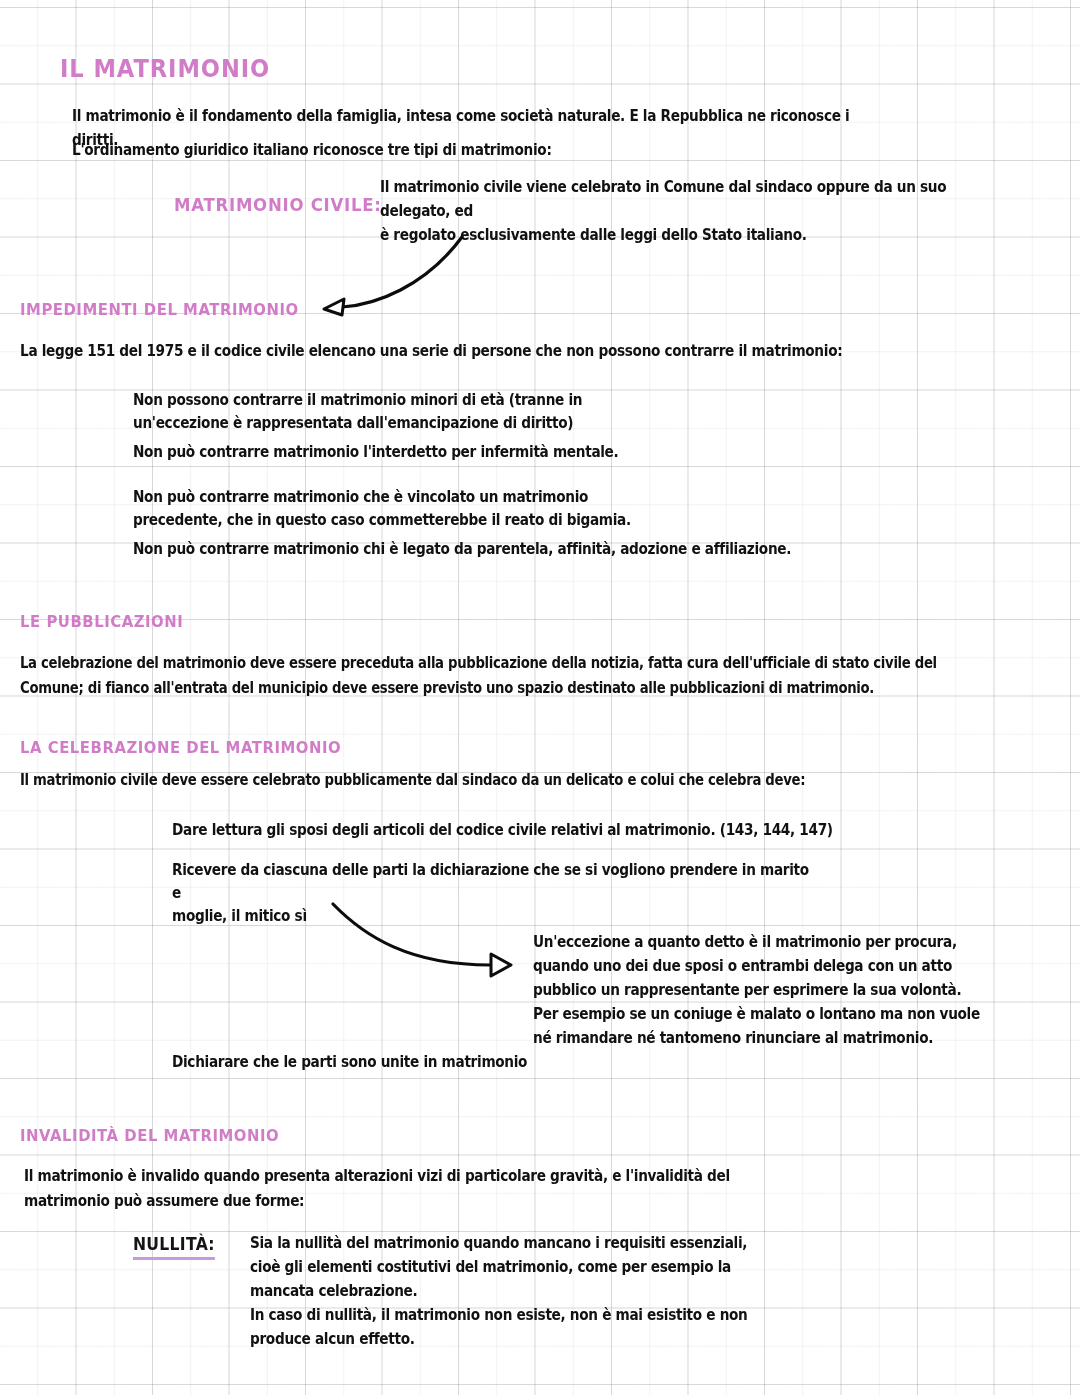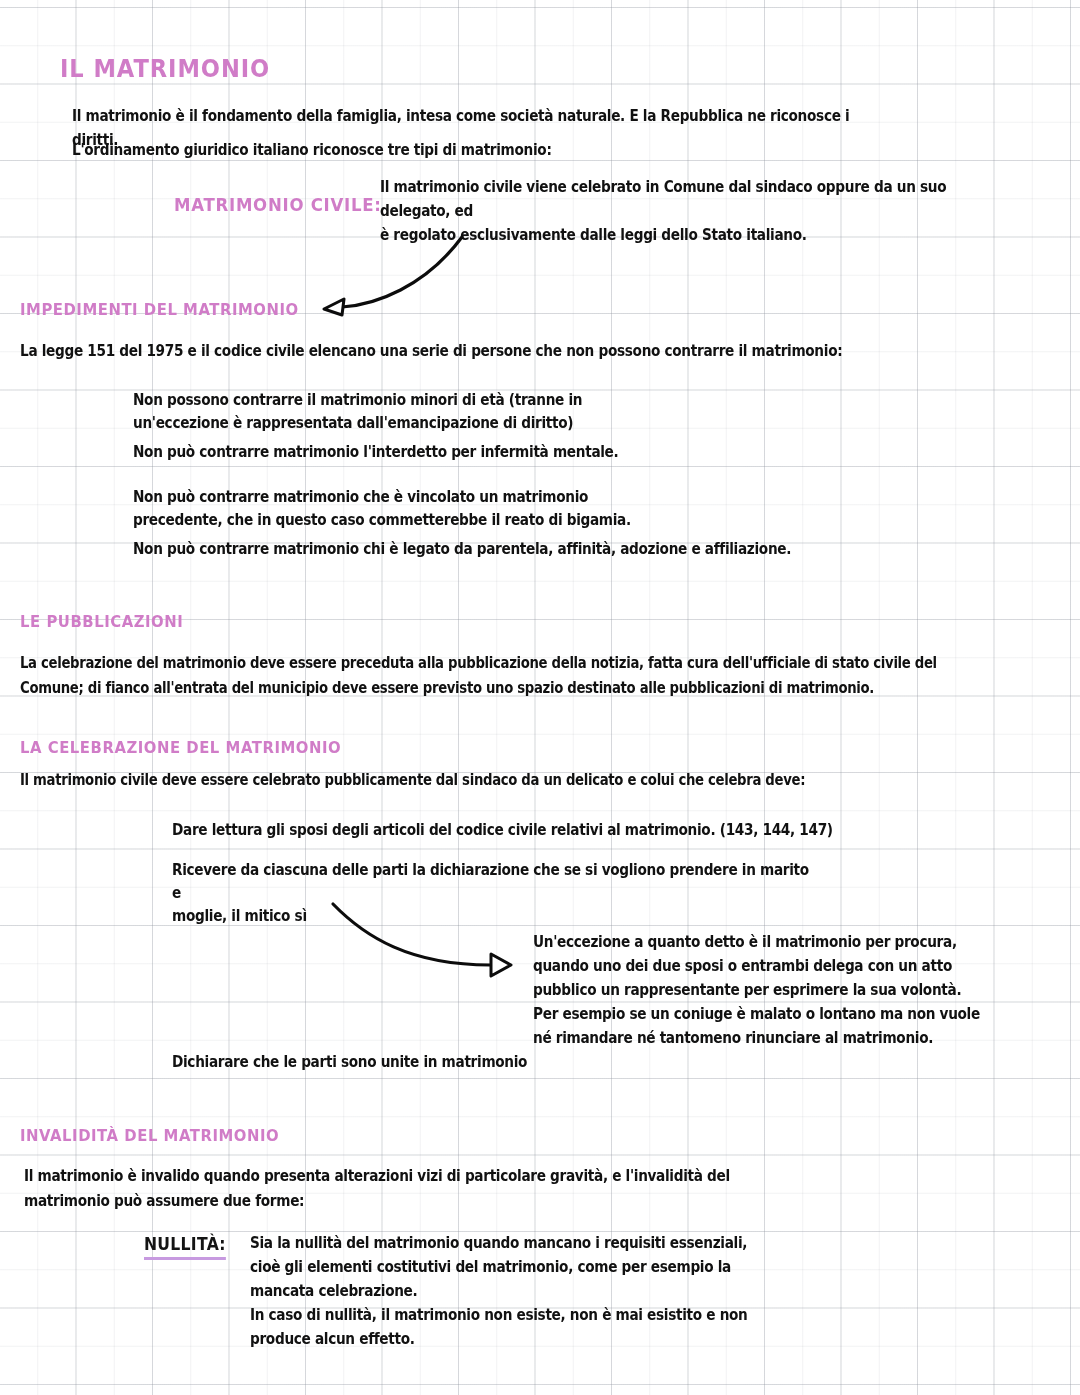--- a/index.html
+++ b/index.html
@@ -165,21 +165,21 @@
 Per esempio se un coniuge è malato o lontano ma non vuole
 né rimandare né tantomeno rinunciare al matrimonio.</div>
 
   <div class="abs hand body-txt-tight" style="left:172px; top:1050px; width:620px;">Dichiarare che le parti sono unite in matrimonio</div>
 
   <div class="abs heading-sec" style="left:20px; top:1126px;">INVALIDITÀ DEL MATRIMONIO</div>
 
   <div class="abs hand body-txt-tight" style="left:24px; top:1163px; width:800px; line-height:25px;">Il matrimonio è invalido quando presenta alterazioni vizi di particolare gravità, e l'invalidità del
 matrimonio può assumere due forme:</div>
 
-  <div class="abs" style="left:144px; top:1234px;">
+  <div class="abs" style="left:133px; top:1234px;">
     <span class="nullita-label">NULLITÀ:</span>
   </div>
 
   <div class="abs hand body-txt-tight" style="left:250px; top:1231px; width:560px; line-height:24px;">Sia la nullità del matrimonio quando mancano i requisiti essenziali,
 cioè gli elementi costitutivi del matrimonio, come per esempio la
 mancata celebrazione.
 In caso di nullità, il matrimonio non esiste, non è mai esistito e non
 produce alcun effetto.</div>
 
 </div>

